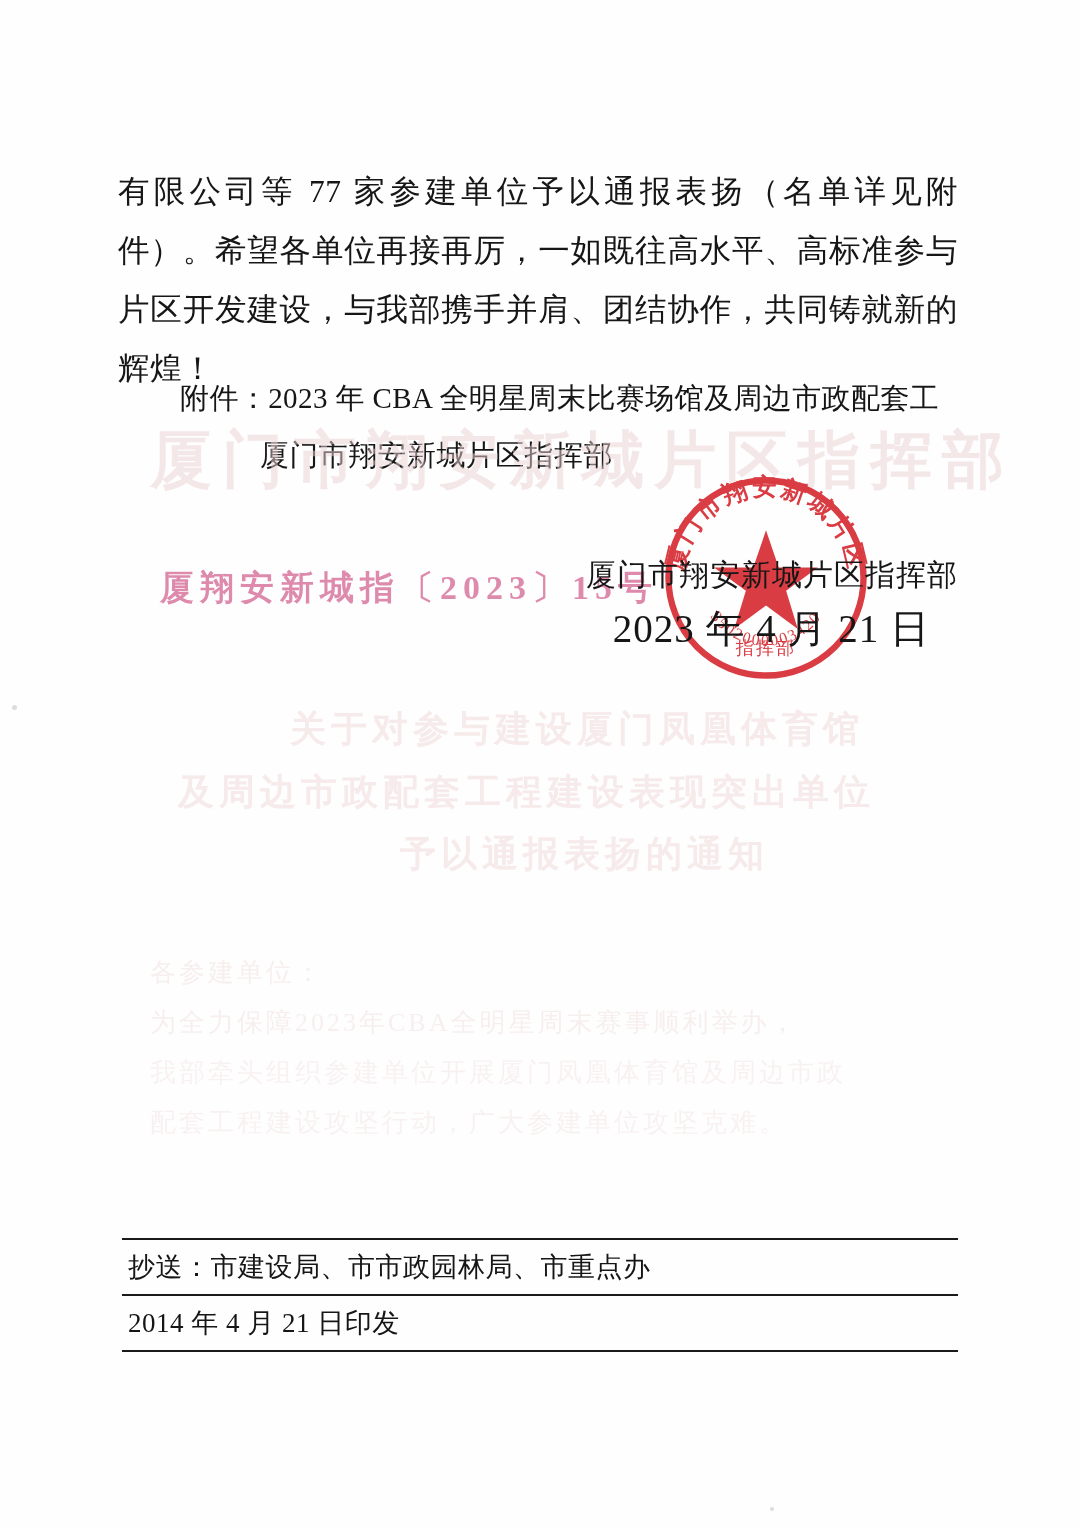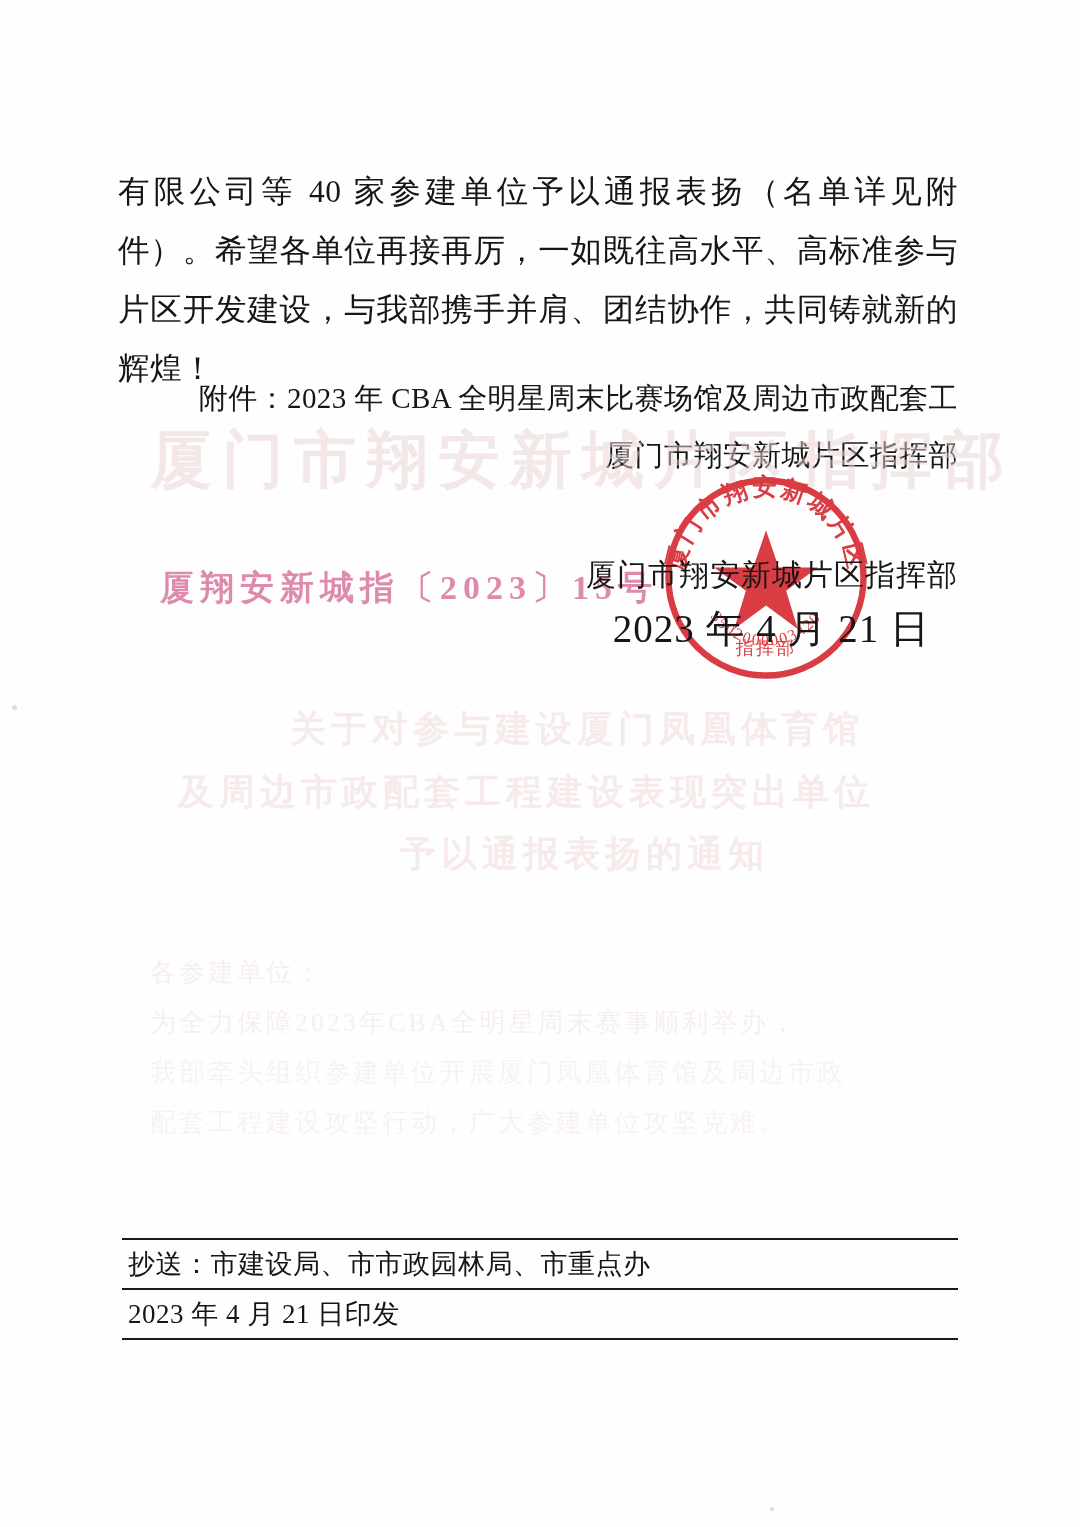--- a/index.html
+++ b/index.html
@@ -43,21 +43,20 @@
     position: absolute;
     left: 118px;
     top: 370px;
     width: 840px;
   }
   .attach-line {
     font-size: 29px;
     line-height: 57px;
     letter-spacing: 0.4px;
     color: #161616;
-    text-align: right;
   }
   .attach-line.first { text-indent: 62px; }
   .attach-line.second { padding-left: 142px; }
 
   
   .sign-block {
     position: absolute;
     right: 122px;
     top: 548px;
     text-align: right;
@@ -182,21 +181,21 @@
   }
   .rule {
     height: 2px;
     background: #1a1a1a;
     width: 100%;
   }
   .footer-row {
     display: flex;
     align-items: center;
     justify-content: space-between;
-    height: 48px;
+    height: 54px;
     font-size: 27px;
     letter-spacing: 0.5px;
     color: #161616;
     padding: 0 6px;
   }
   .footer-row.single { justify-content: flex-start; }
 </style>
 </head>
 <body>
 
@@ -209,21 +208,21 @@
   <div class="ghost ghost-l3">予以通报表扬的通知</div>
   <div class="ghost ghost-b1">各参建单位：</div>
   <div class="ghost ghost-b2">为全力保障2023年CBA全明星周末赛事顺利举办，</div>
   <div class="ghost ghost-b3">我部牵头组织参建单位开展厦门凤凰体育馆及周边市政</div>
   <div class="ghost ghost-b4">配套工程建设攻坚行动，广大参建单位攻坚克难。</div>
 
   <div class="speck" style="left:12px; top:705px; width:5px; height:5px;"></div>
   <div class="speck" style="left:770px; top:1507px; width:4px; height:4px;"></div>
 
   <div class="body-block">
-    <p class="para">有限公司等 40 家参建单位予以通报表扬（名单详见附件）。希望各单位再接再厉，一如既往高水平、高标准参与片区开发建设，与我部携手并肩、团结协作，共同铸就新的辉煌！</p>
+    <p class="para">有限公司等 77 家参建单位予以通报表扬（名单详见附件）。希望各单位再接再厉，一如既往高水平、高标准参与片区开发建设，与我部携手并肩、团结协作，共同铸就新的辉煌！</p>
   </div>
 
   <div class="attach-block">
     <div class="attach-line first">附件：2023 年 CBA 全明星周末比赛场馆及周边市政配套工</div>
     <div class="attach-line second">厦门市翔安新城片区指挥部</div>
   </div>
 
   <svg class="seal" viewBox="0 0 200 200">
     <circle cx="100" cy="100" r="92" fill="none" stroke="#d5232a" stroke-width="6"></circle>
     <path d="M100 55 L112 90 L149 90 L119 112 L130 148 L100 126 L70 148 L81 112 L51 90 L88 90 Z" fill="#d5232a"></path>
@@ -245,18 +244,18 @@
     <div class="sign-date">2023 年 4 月 21 日</div>
   </div>
 
   <div class="footer">
     <div class="rule"></div>
     <div class="footer-row single">
       <span>抄送：市建设局、市市政园林局、市重点办</span>
     </div>
     <div class="rule"></div>
     <div class="footer-row">
-      <span>2023 年 4 月 21 日印发</span>
+      <span>2014 年 4 月 21 日印发</span>
     </div>
     <div class="rule"></div>
   </div>
 
 </div>
 
 </body></html>

